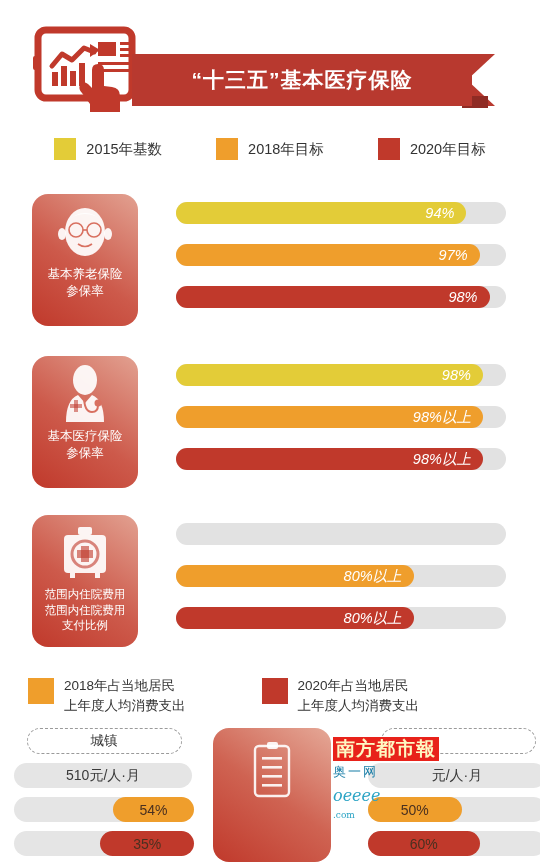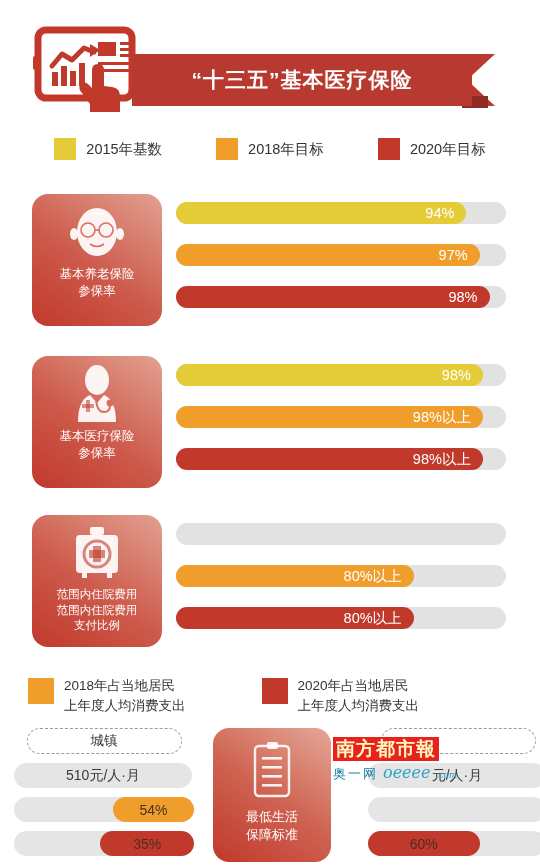--- a/index.html
+++ b/index.html
@@ -106,21 +106,21 @@
   .block {
     position: absolute;
     left: 0;
     width: 540px;
     height: 135px;
   }
   .block-card {
     position: absolute;
     left: 32px;
     top: 0;
-    width: 130px;
+    width: 106px;
     height: 132px;
     border-radius: 16px;
     background: linear-gradient(35deg, #c0392b 0%, #cd5a4b 45%, #e2a191 100%);
     display: flex;
     flex-direction: column;
     align-items: center;
     justify-content: flex-start;
     box-sizing: border-box;
     padding-top: 8px;
   }
@@ -163,20 +163,21 @@
     position: absolute;
     left: 0;
     top: 0;
     height: 22px;
     border-radius: 11px;
     display: flex;
     align-items: center;
     justify-content: flex-end;
     box-sizing: border-box;
     padding-right: 12px;
+    font-style: italic;
   }
   .bar-value {
     color: #ffffff;
     font-size: 14.5px;
     white-space: nowrap;
   }
 
   
   .bottom-legend {
     position: absolute;
@@ -300,37 +301,37 @@
     padding: 1px 3px;
     display: inline-block;
     line-height: 1.15;
     white-space: nowrap;
   }
   .wm-bottom {
     display: flex;
     align-items: baseline;
     gap: 5px;
     margin-top: 2px;
+    flex-direction: column;
   }
   .wm-cn {
     color: #1b7fa8;
     font-size: 13px;
     letter-spacing: 2px;
     white-space: nowrap;
   }
   .wm-en {
     color: #2aa3c4;
     font-family: "DejaVu Serif", "Liberation Serif", serif;
     font-style: italic;
     font-size: 16px;
   }
   .wm-dom {
     color: #2aa3c4;
     font-family: "DejaVu Serif", "Liberation Serif", serif;
-    font-style: italic;
     font-size: 9px;
   }
 </style>
 </head>
 <body>
 
 <div class="header">
 
   <svg class="tablet-icon" viewBox="0 0 108 86">
     <rect x="6" y="4" width="94" height="68" rx="8" ry="8" fill="none" stroke="#c0392b" stroke-width="7"></rect>
@@ -528,34 +529,33 @@
 
 <div class="center-card">
   <svg class="card-icon" viewBox="0 0 62 60">
     <rect x="26" y="2" width="11" height="7" rx="2" fill="#ffffff" opacity="0.9"></rect>
     <rect x="14" y="6" width="34" height="50" rx="4" fill="none" stroke="#ffffff" stroke-width="2.4" opacity="0.9"></rect>
     <rect x="21" y="17" width="20" height="2.6" fill="#ffffff" opacity="0.9"></rect>
     <rect x="21" y="26" width="20" height="2.6" fill="#ffffff" opacity="0.9"></rect>
     <rect x="21" y="35" width="20" height="2.6" fill="#ffffff" opacity="0.9"></rect>
     <rect x="21" y="44" width="20" height="2.6" fill="#ffffff" opacity="0.9"></rect>
   </svg>
-  <div class="card-caption">
-    <div>最低生活</div>
-    <div>保障标准</div>
-  </div>
 </div>
 
 <div class="bottom-panel right">
   <div class="dashed-pill"></div>
   <div class="mini-row">
     <div class="mini-track"></div>
     <div class="mini-amount">元/人·月</div>
   </div>
   <div class="mini-row">
     <div class="mini-track"></div>
+    <div class="mini-fill align-left" style="width:52%;background:#ef9e2c">
+      <span class="mini-value">50%</span>
+    </div>
   </div>
   <div class="mini-row">
     <div class="mini-track"></div>
     <div class="mini-fill align-left" style="width:62%;background:#c0392b">
       <span class="mini-value">60%</span>
     </div>
   </div>
 </div>
 
 <div class="watermark">

